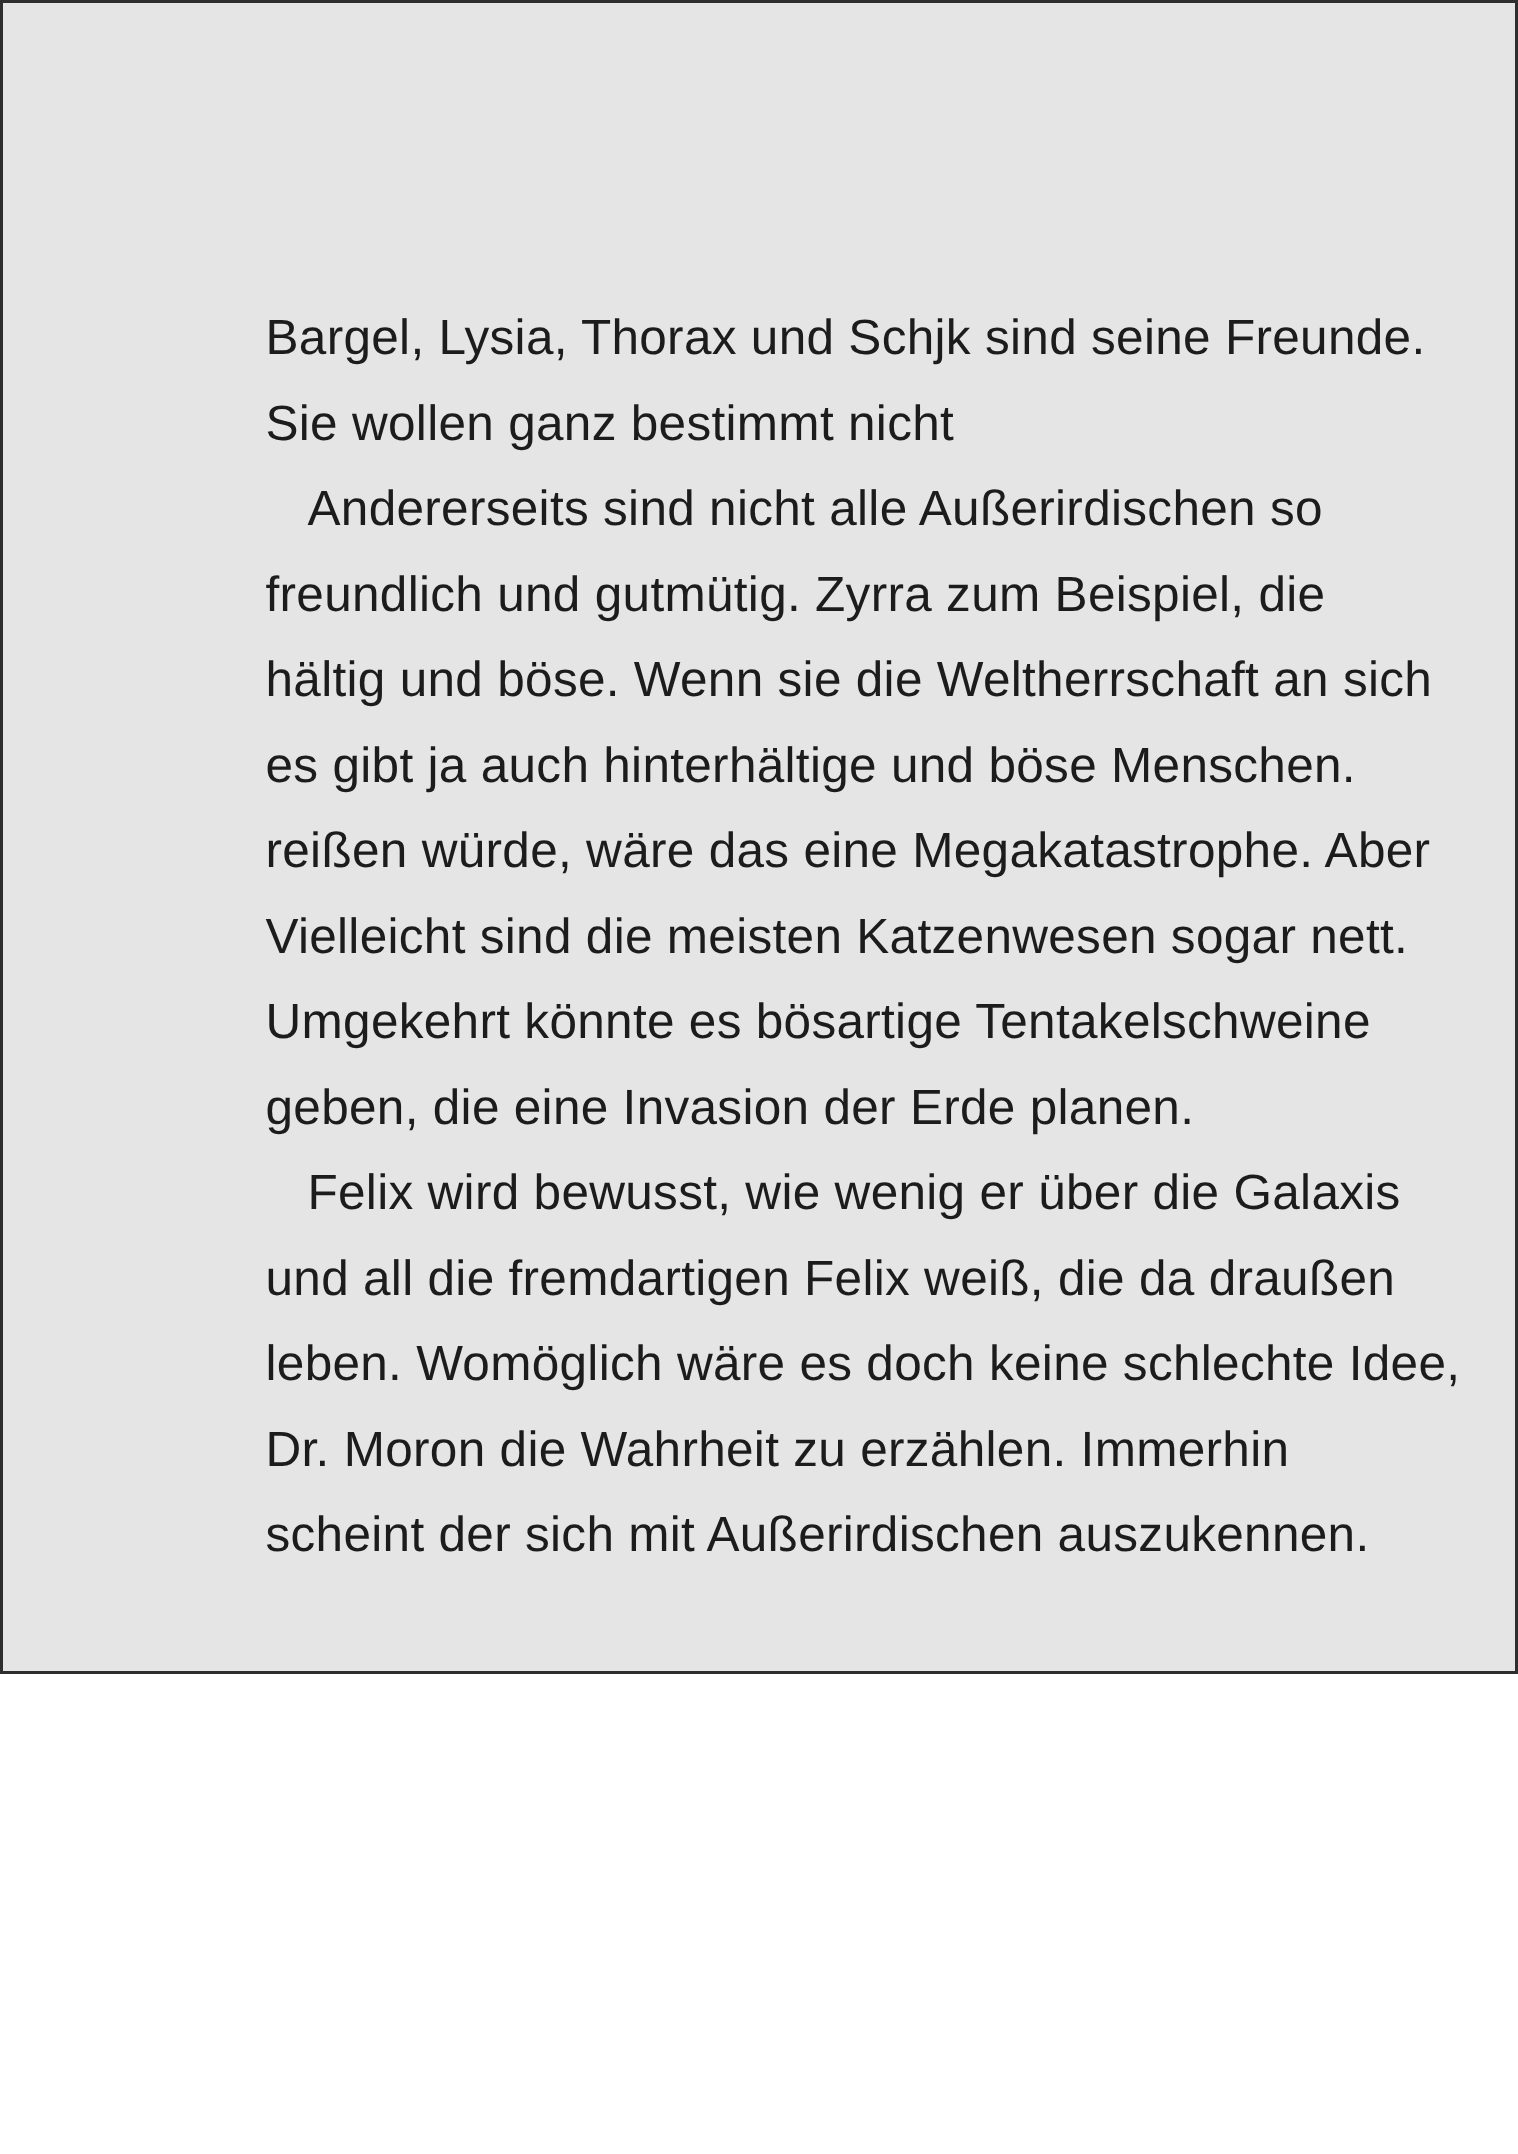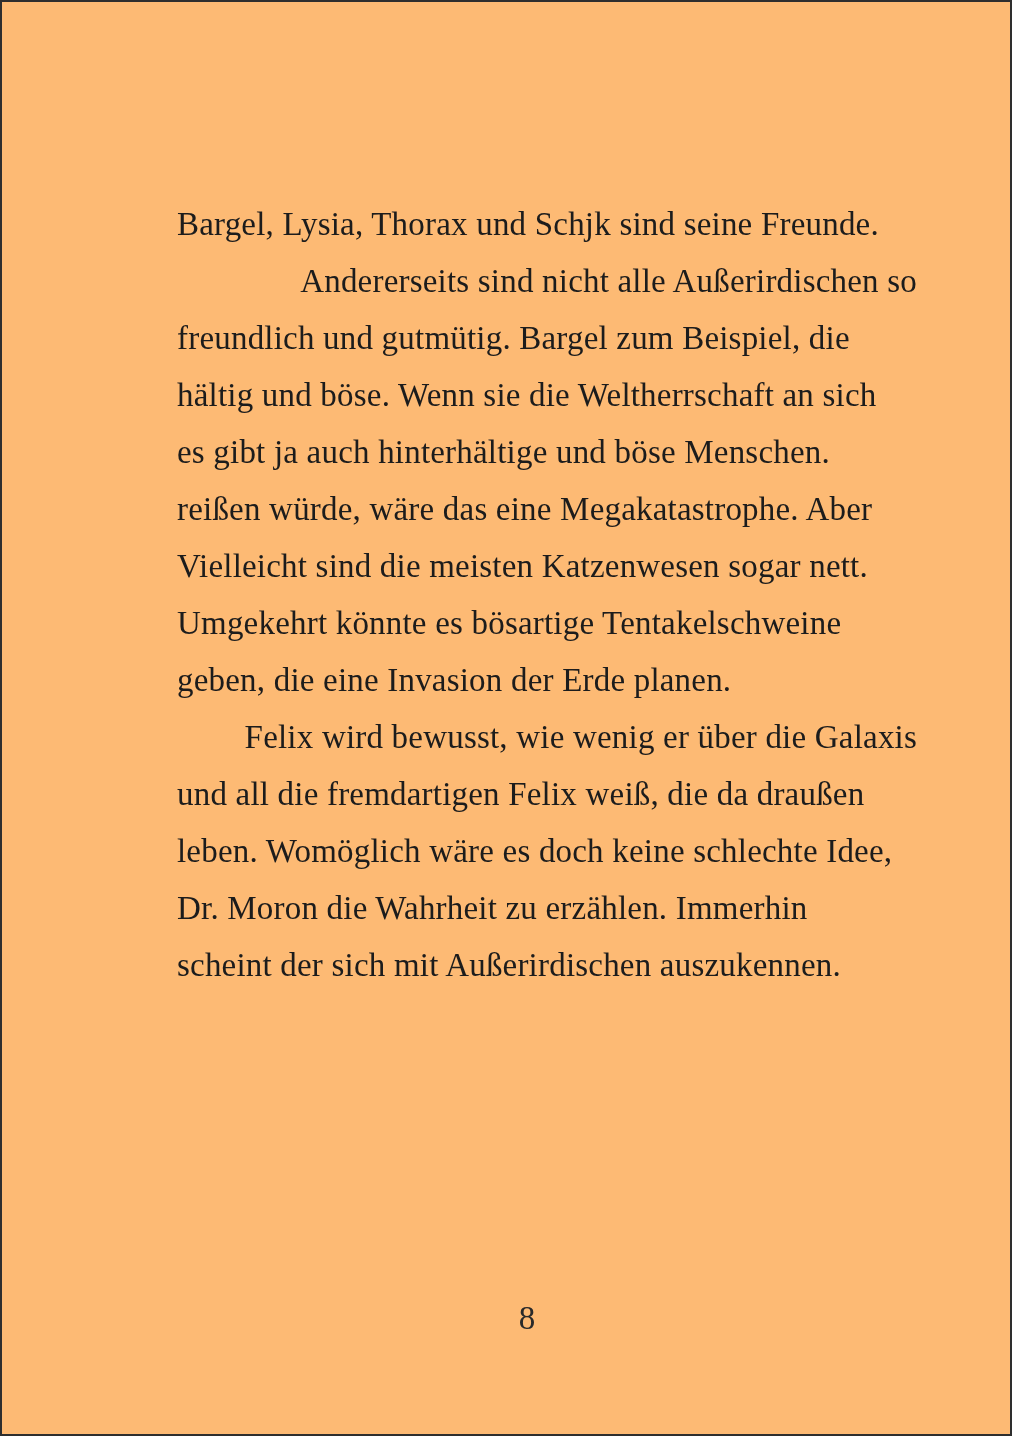--- a/index.html
+++ b/index.html
@@ -3,72 +3,72 @@
 <meta charset="utf-8">
 <style>
   html, body {
     margin: 0;
     padding: 0;
     background: #ffffff;
   }
   .book-page {
     position: relative;
     width: 1012px;
-    height: 1436px;
+    height: 1116px;
     box-sizing: border-box;
-    background: #fdba74;
+    background: #e5e5e5;
     border: 2px solid #2e2e2e;
     overflow: hidden;
-    font-family: Liberation Serif, serif;
+    font-family: Liberation Sans, sans-serif;
     color: #1c1c1c;
   }
   .text-block {
     position: absolute;
     left: 175px;
     top: 194px;
     width: 740px;
     font-size: 33px;
     line-height: 57px;
     letter-spacing: 0.2px;
   }
   .paragraph {
     margin: 0;
     padding: 0;
   }
   .text-line {
     white-space: nowrap;
   }
   .text-line.indent {
     padding-left: 28px;
-    text-align: right;
   }
   .folio {
     position: absolute;
     left: 175px;
     top: 1297px;
     width: 700px;
     text-align: center;
     font-size: 33px;
     line-height: 38px;
     color: #2a2a2a;
   }
 </style>
 </head>
 <body>
 
 <div class="book-page">
   <div class="text-block">
 
     <div class="paragraph">
       <div class="text-line">Bargel, Lysia, Thorax und Schjk sind seine Freunde.</div>
+      <div class="text-line">Sie wollen ganz bestimmt nicht</div>
     </div>
 
     <div class="paragraph">
       <div class="text-line indent">Andererseits sind nicht alle Außerirdischen so</div>
-      <div class="text-line">freundlich und gutmütig. Bargel zum Beispiel, die</div>
+      <div class="text-line">freundlich und gutmütig. Zyrra zum Beispiel, die</div>
       <div class="text-line">hältig und böse. Wenn sie die Weltherrschaft an sich</div>
       <div class="text-line">es gibt ja auch hinterhältige und böse Menschen.</div>
       <div class="text-line">reißen würde, wäre das eine Megakatastrophe. Aber</div>
       <div class="text-line">Vielleicht sind die meisten Katzenwesen sogar nett.</div>
       <div class="text-line">Umgekehrt könnte es bösartige Tentakelschweine</div>
       <div class="text-line">geben, die eine Invasion der Erde planen.</div>
     </div>
 
     <div class="paragraph">
       <div class="text-line indent">Felix wird bewusst, wie wenig er über die Galaxis</div>

